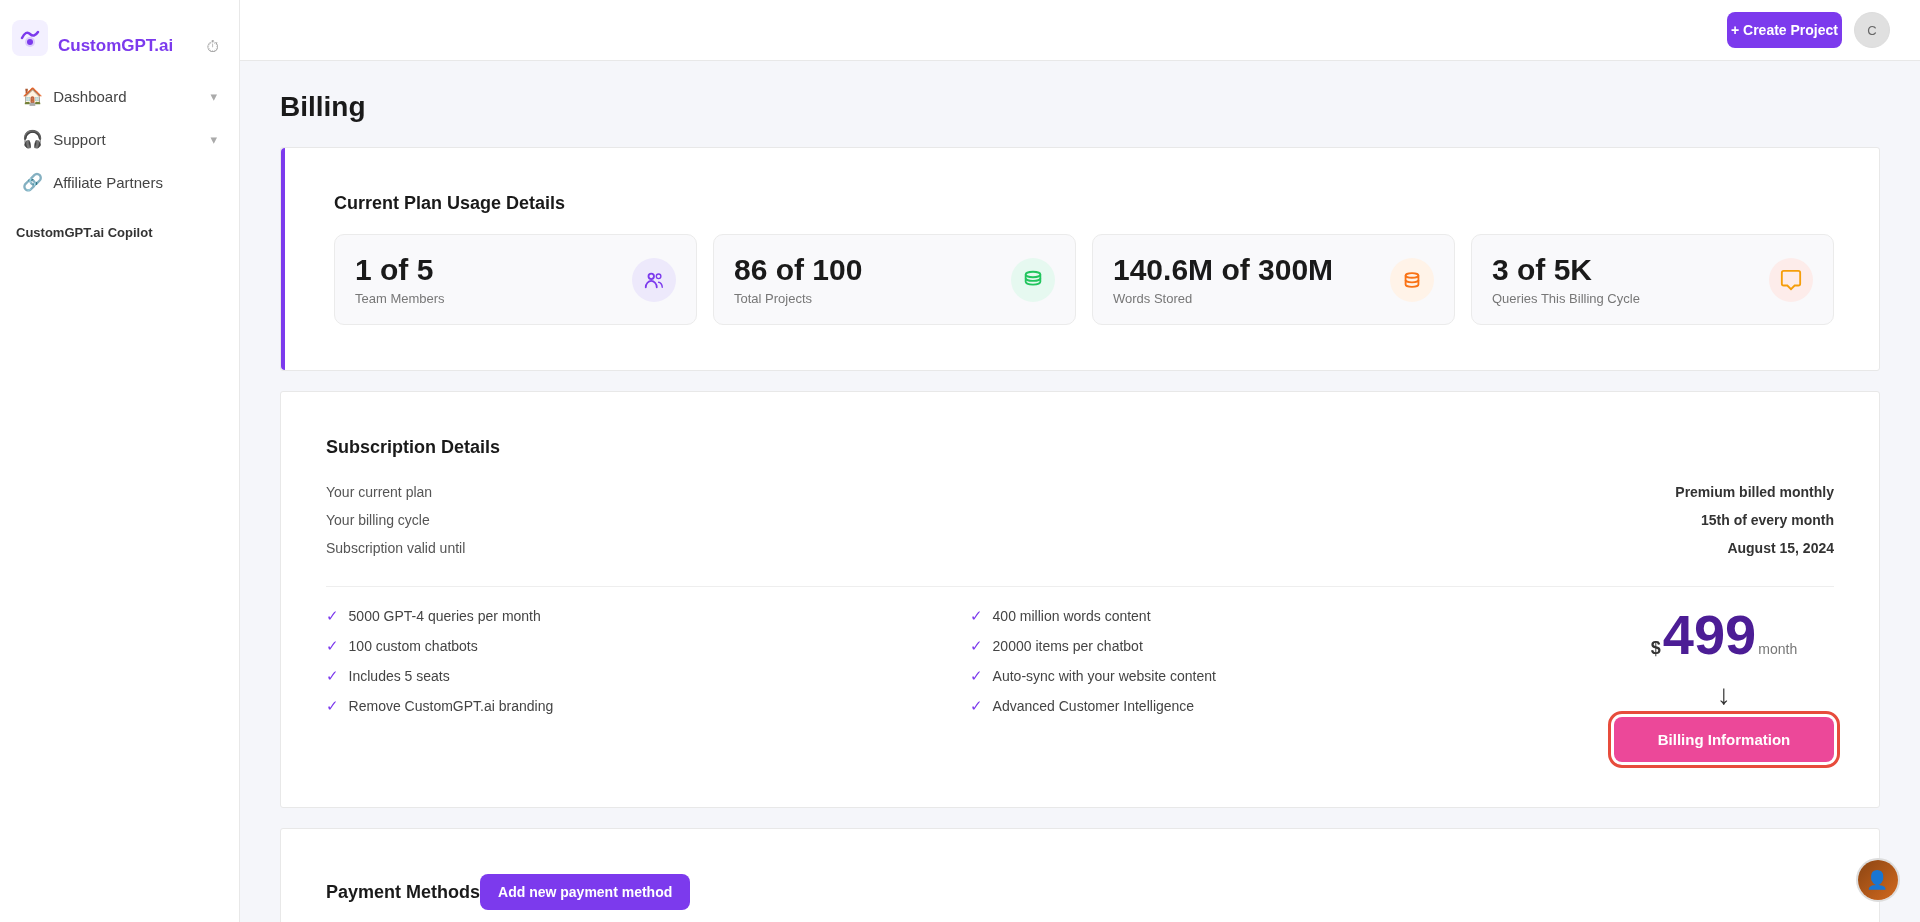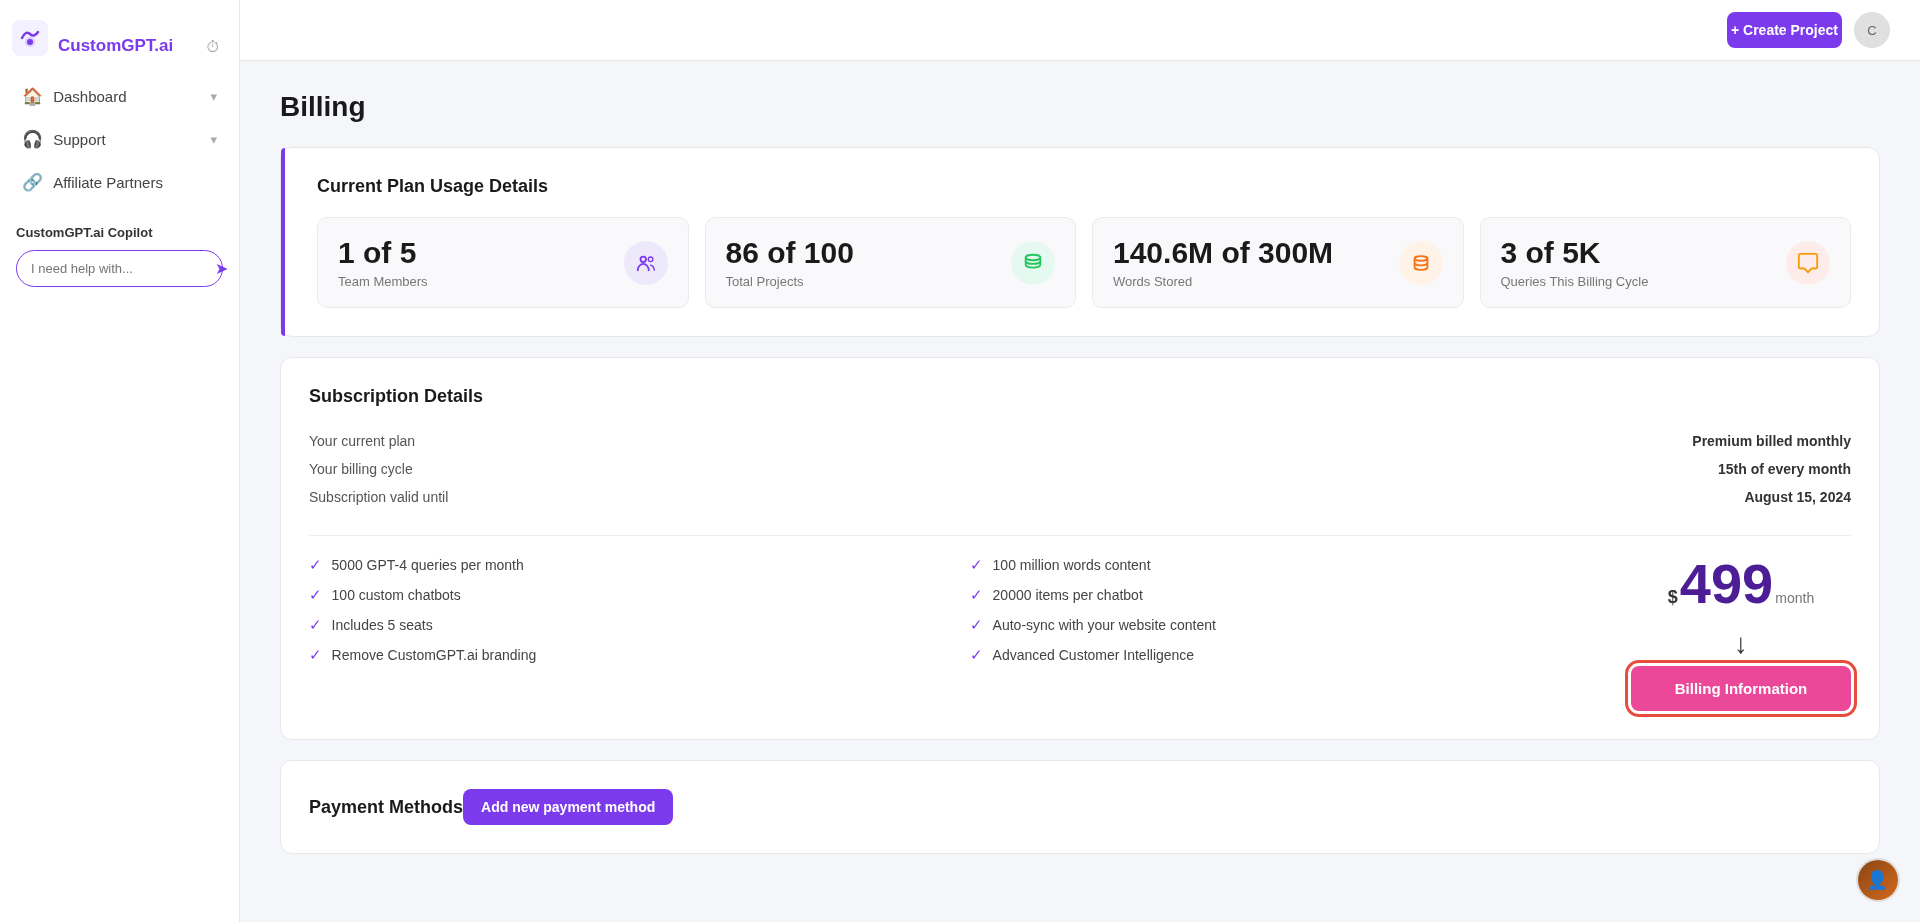--- a/index.html
+++ b/index.html
@@ -136,22 +136,22 @@
     .page-title {
       font-size: 28px;
       font-weight: 700;
       color: #1a1a1a;
       margin-bottom: 24px;
     }
 
     
     .section-card {
       background: #fff;
-      border-radius: 12px;
-      padding: 28px;
+      border-radius: 3px;
+      padding: 45px;
       margin-bottom: 20px;
       border: 1px solid #e8e8e8;
       position: relative;
     }
     .section-title {
       font-size: 18px;
       font-weight: 700;
       color: #1a1a1a;
       margin-bottom: 20px;
     }
@@ -337,24 +337,20 @@
       <span class="chevron">▾</span>
     </div>
     <div class="nav-affiliate nav-item">
       <span class="nav-icon">🔗</span>
       <span>Affiliate Partners</span>
     </div>
   </div>
 
   <div class="copilot-section">
     <div class="copilot-label">CustomGPT.ai Copilot</div>
-    <div class="copilot-input-wrap">
-      <input class="copilot-input" type="text" placeholder="I need help with..." style="">
-      <span class="send-icon">➤</span>
-    </div>
   </div>
 </nav>
 
 <div class="main">
 
   <div class="top-bar">
     <button class="create-btn">+ Create Project</button>
     <div class="avatar-btn">C</div>
   </div>
 
@@ -460,21 +456,21 @@
           </div>
           <div class="feature-item">
             <span class="check-icon">✓</span>
             <span>Remove CustomGPT.ai branding</span>
           </div>
         </div>
 
         <div class="features-col">
           <div class="feature-item">
             <span class="check-icon">✓</span>
-            <span>100 million words content</span>
+            <span>400 million words content</span>
           </div>
           <div class="feature-item">
             <span class="check-icon">✓</span>
             <span>20000 items per chatbot</span>
           </div>
           <div class="feature-item">
             <span class="check-icon">✓</span>
             <span>Auto-sync with your website content</span>
           </div>
           <div class="feature-item">

